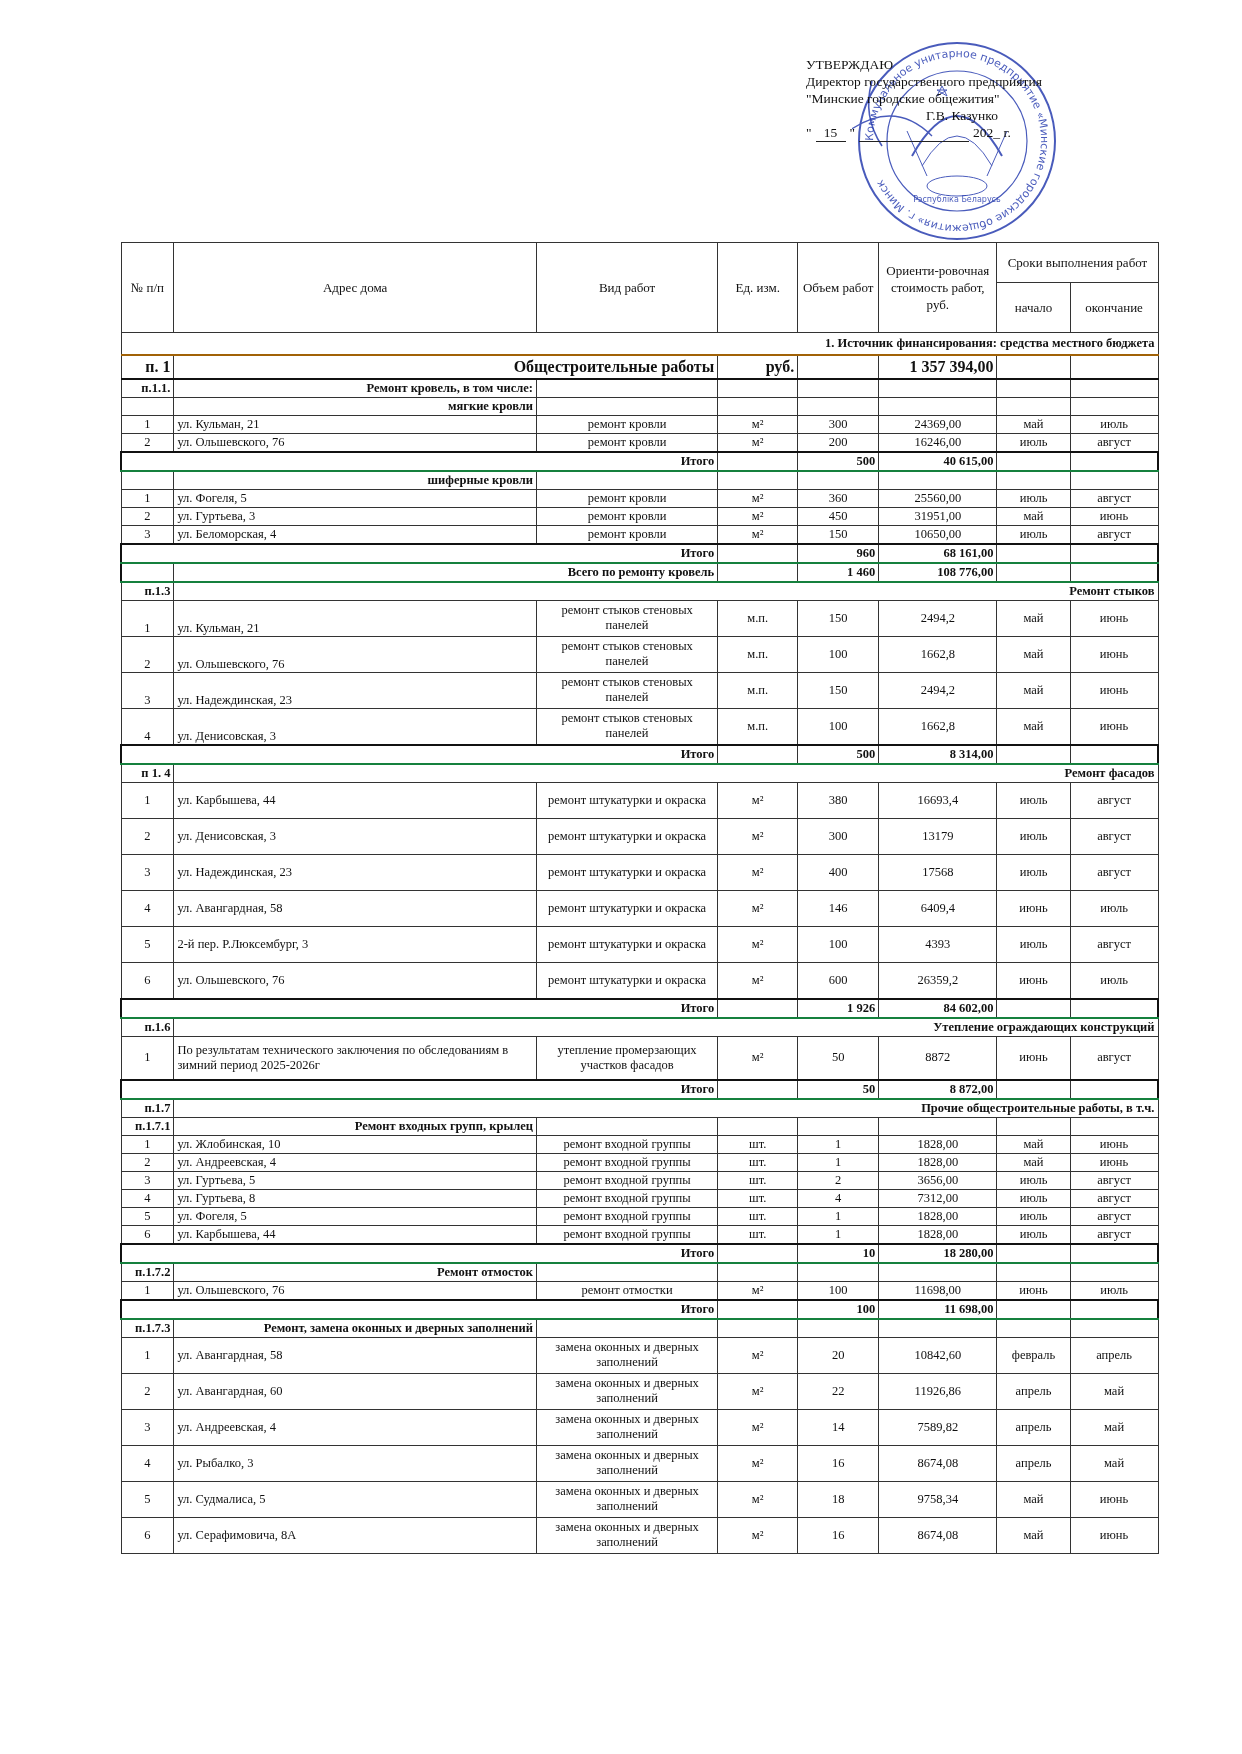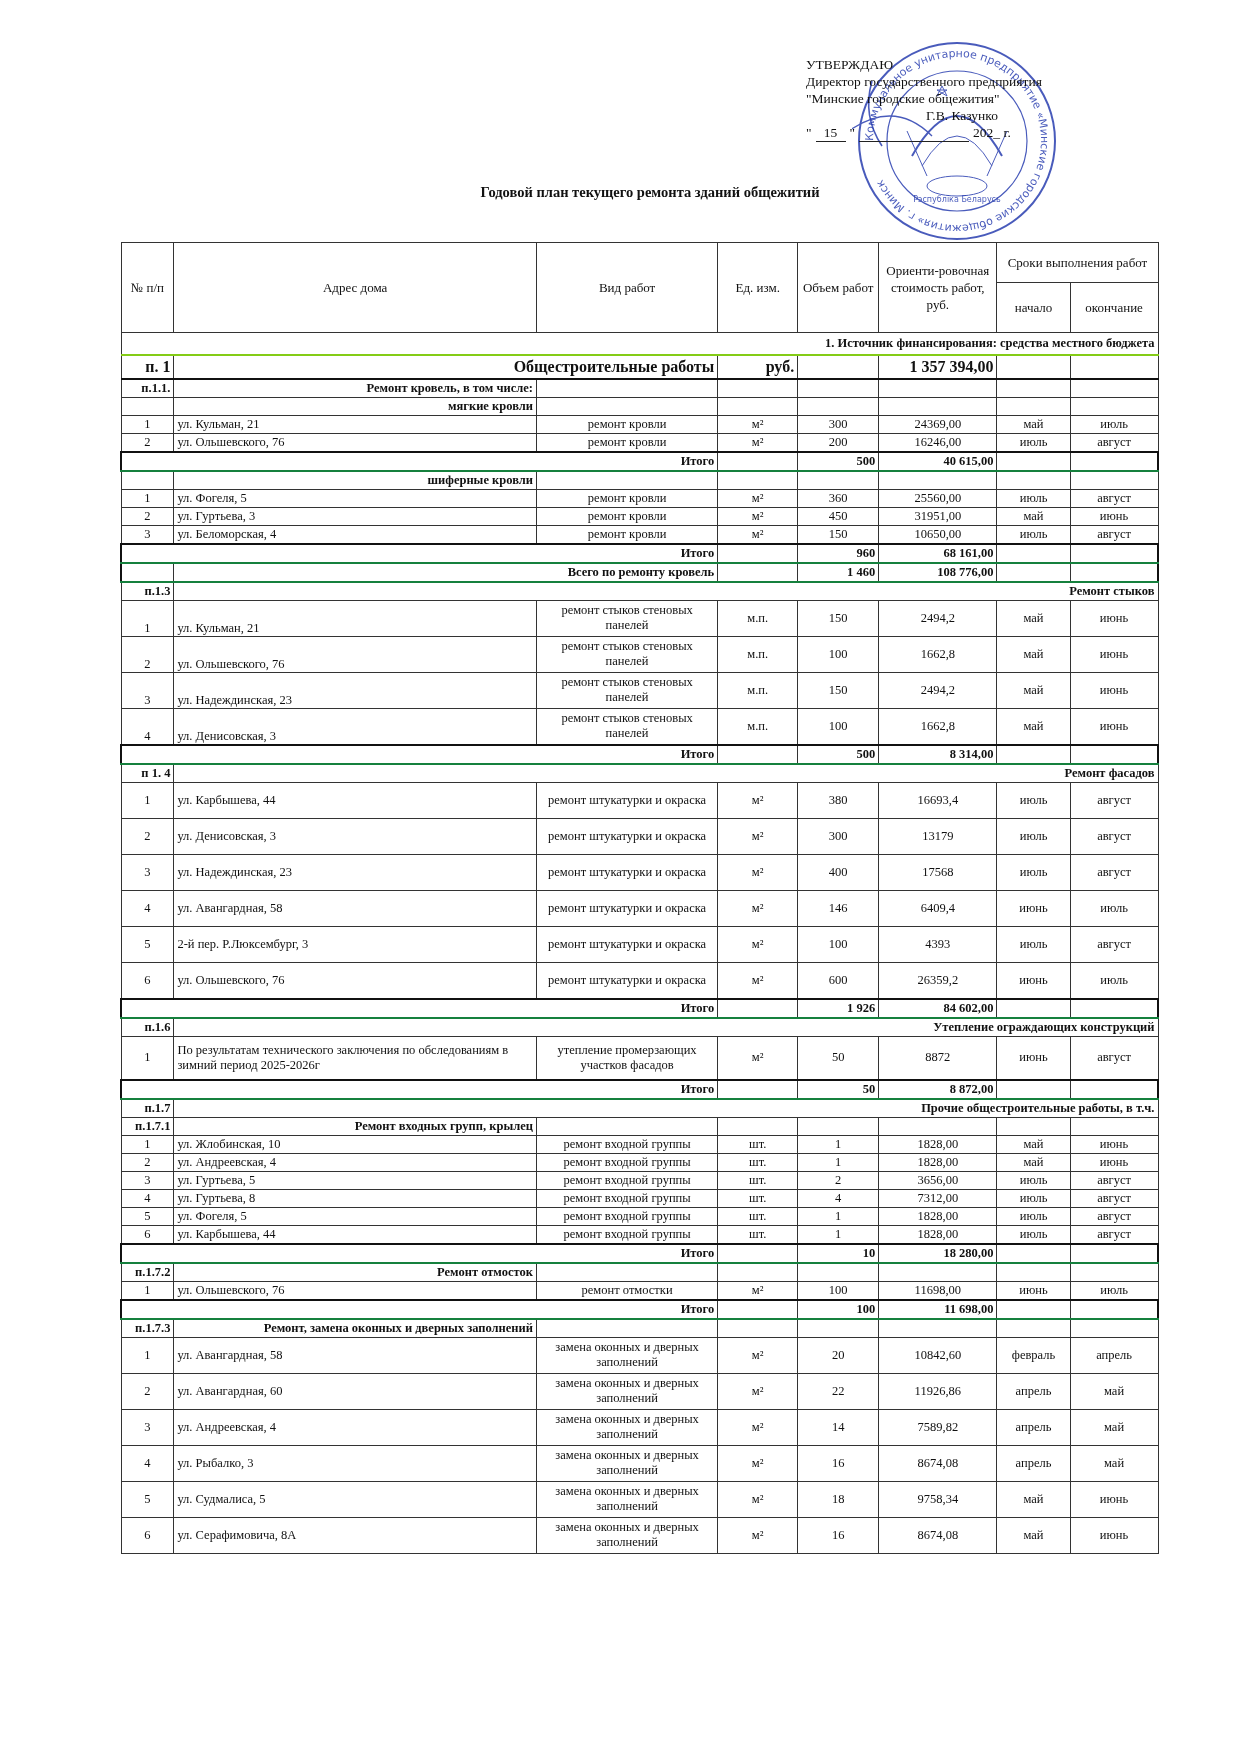--- a/index.html
+++ b/index.html
@@ -23,21 +23,21 @@
   .ctr { text-align:center; }
   .left { text-align:left; }
   .b { font-weight:bold !important;text-align:right; }
   tr.r20 td { height:17px; line-height:16px; }
   tr.r36 td { height:35px; line-height:15px; }
   tr.r42 td { height:42px; line-height:15px; }
   tr.big td { height:22px; font-size:16px; }
   tr.sum td { border-top:2px solid #111; border-bottom:2px solid #15803d; }
   tr.sum td:first-child { border-left:2px solid #111; }
   tr.sum td:last-child { border-right:2px solid #111; }
-  tr.big td { border-top:2px solid #84cc16; border-bottom:2px solid #111; }
+  tr.big td { border-top:2px solid #a16207; border-bottom:2px solid #111; }
   .num-bottom { vertical-align:bottom !important; }
   .section-row td { border-left:none; border-right:none; }
   .section-row td.first { border-left:1px solid #333; }
   .section-row td.last { border-right:1px solid #333; }
 </style>
 </head>
 <body>
 
 <svg class="stamp" viewBox="0 0 210 210">
   <g fill="none" stroke="#2a3fb0" stroke-width="2" opacity="0.85">
@@ -68,21 +68,20 @@
   <div class="line date">
     <span>"</span>
       <span class="u">15</span>
       <span>"</span>
     <span class="u" style="min-width:110px">&nbsp;</span>
     <span>202_ г.</span>
   </div>
 </div>
 
 <div class="title">
-  <div>Годовой план текущего ремонта зданий общежитий</div>
 </div>
 
 <table class="plan">
   <colgroup>
     <col class="c0">
       <col class="c1">
       <col class="c2">
       <col class="c3">
       <col class="c4">
       <col class="c5">

